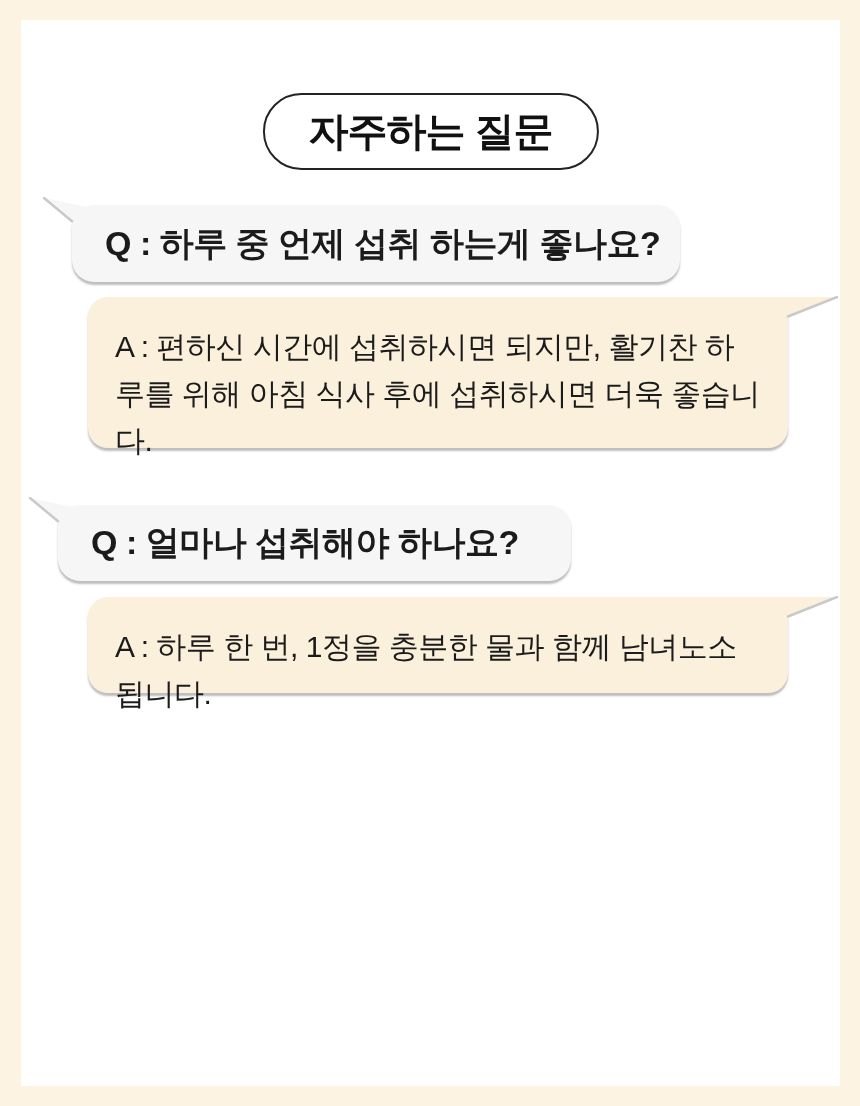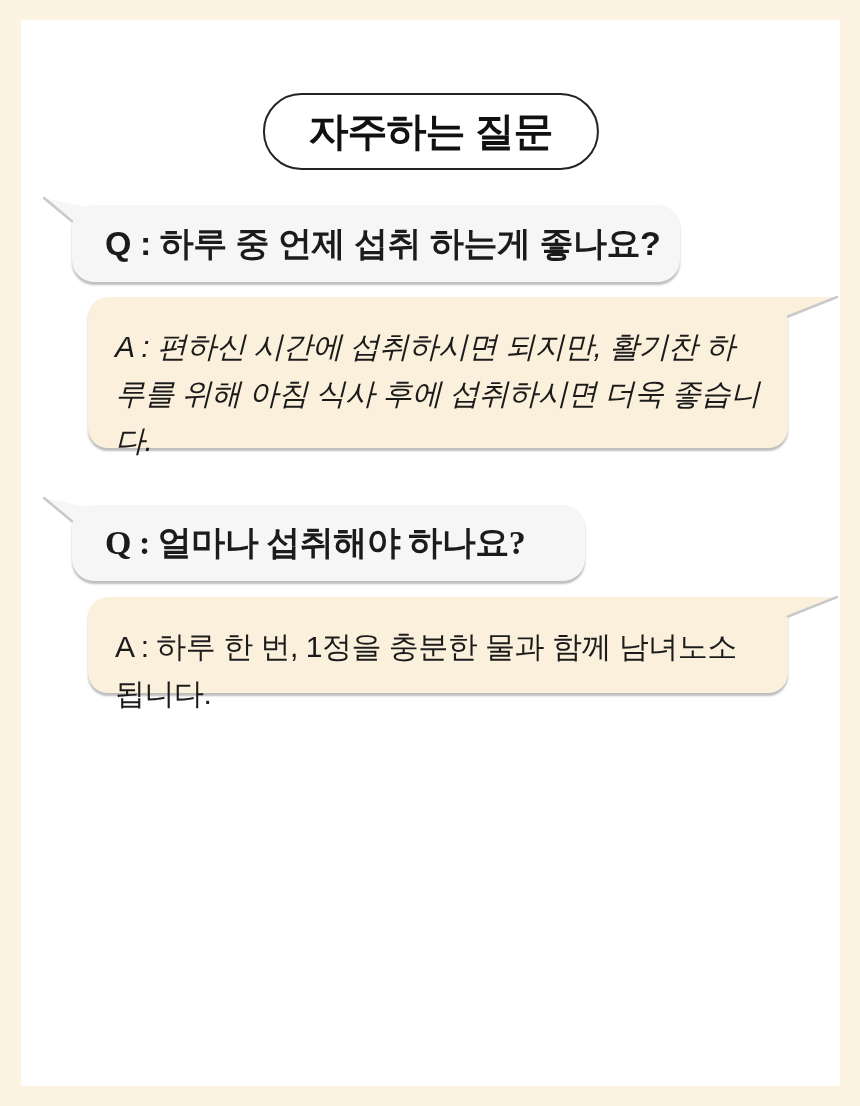--- a/index.html
+++ b/index.html
@@ -50,22 +50,22 @@
   .a{
     background:#fbf0dc;
     border-radius:20px;
     font-size:30px;
     line-height:47px;
     letter-spacing:-0.5px;
     padding:26px 28px 0 27px;
     box-shadow:0 3px 2px rgba(125,125,125,0.5);
   }
   .q1{left:51px;top:185px;width:608px;height:77px;}
-  .a1{left:67px;top:277px;width:700px;height:151px;font-style:italic;}
-  .q2{left:51px;top:485px;width:513px;height:76px;font-family:Liberation Serif, serif;}
+  .a1{left:67px;top:277px;width:700px;height:151px;}
+  .q2{left:37px;top:485px;width:513px;height:76px;}
   .a2{left:67px;top:577px;width:700px;height:96px;}
   .q3{left:51px;top:725px;width:481px;height:77px;}
   .a3{left:67px;top:815px;width:700px;height:178px;}
   .tail-q{position:absolute;left:-29px;top:-8px;width:50px;height:42px;}
   .tail-a{position:absolute;right:-50px;top:-1px;width:70px;height:29px;}
 </style>
 </head>
 <body>
 
 <div class="page">

